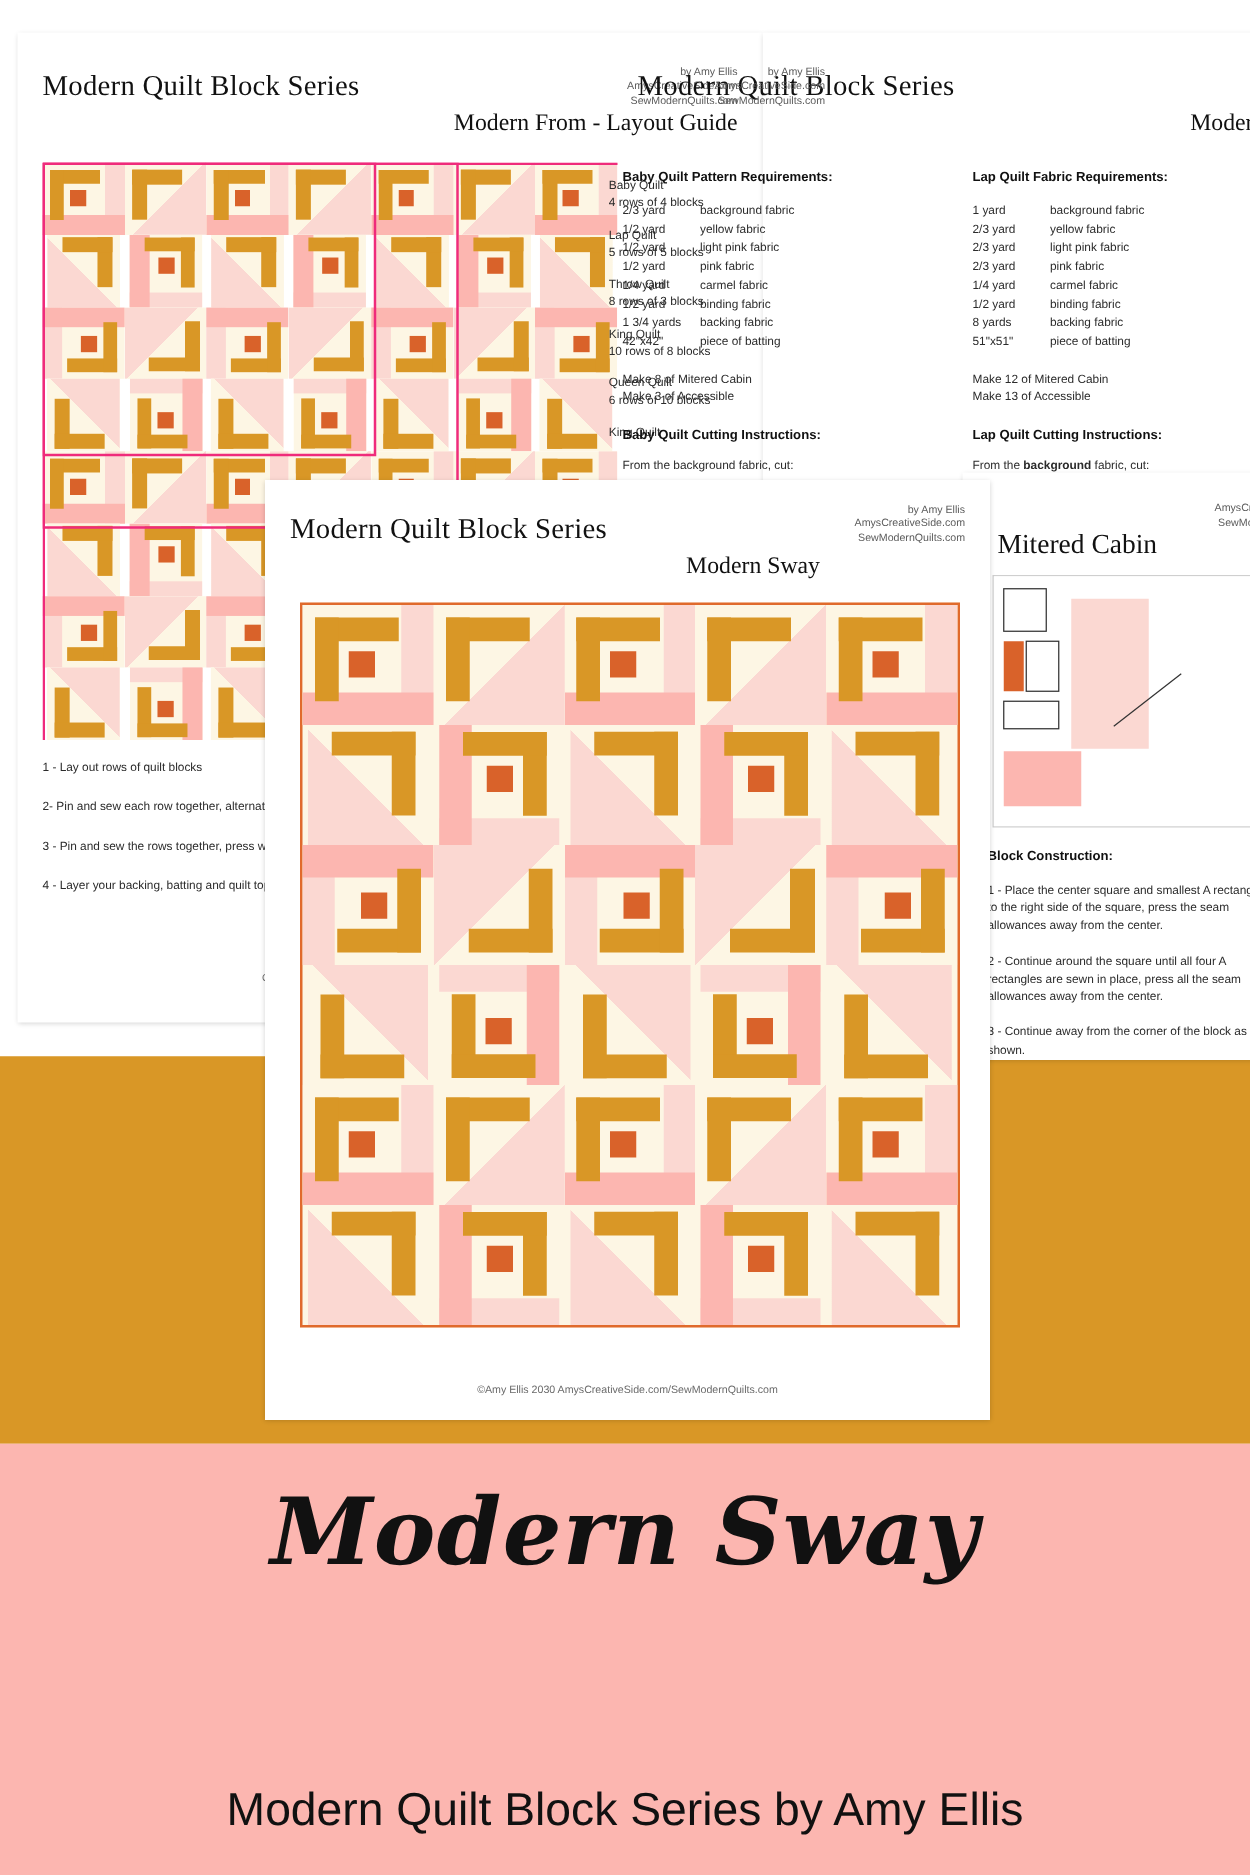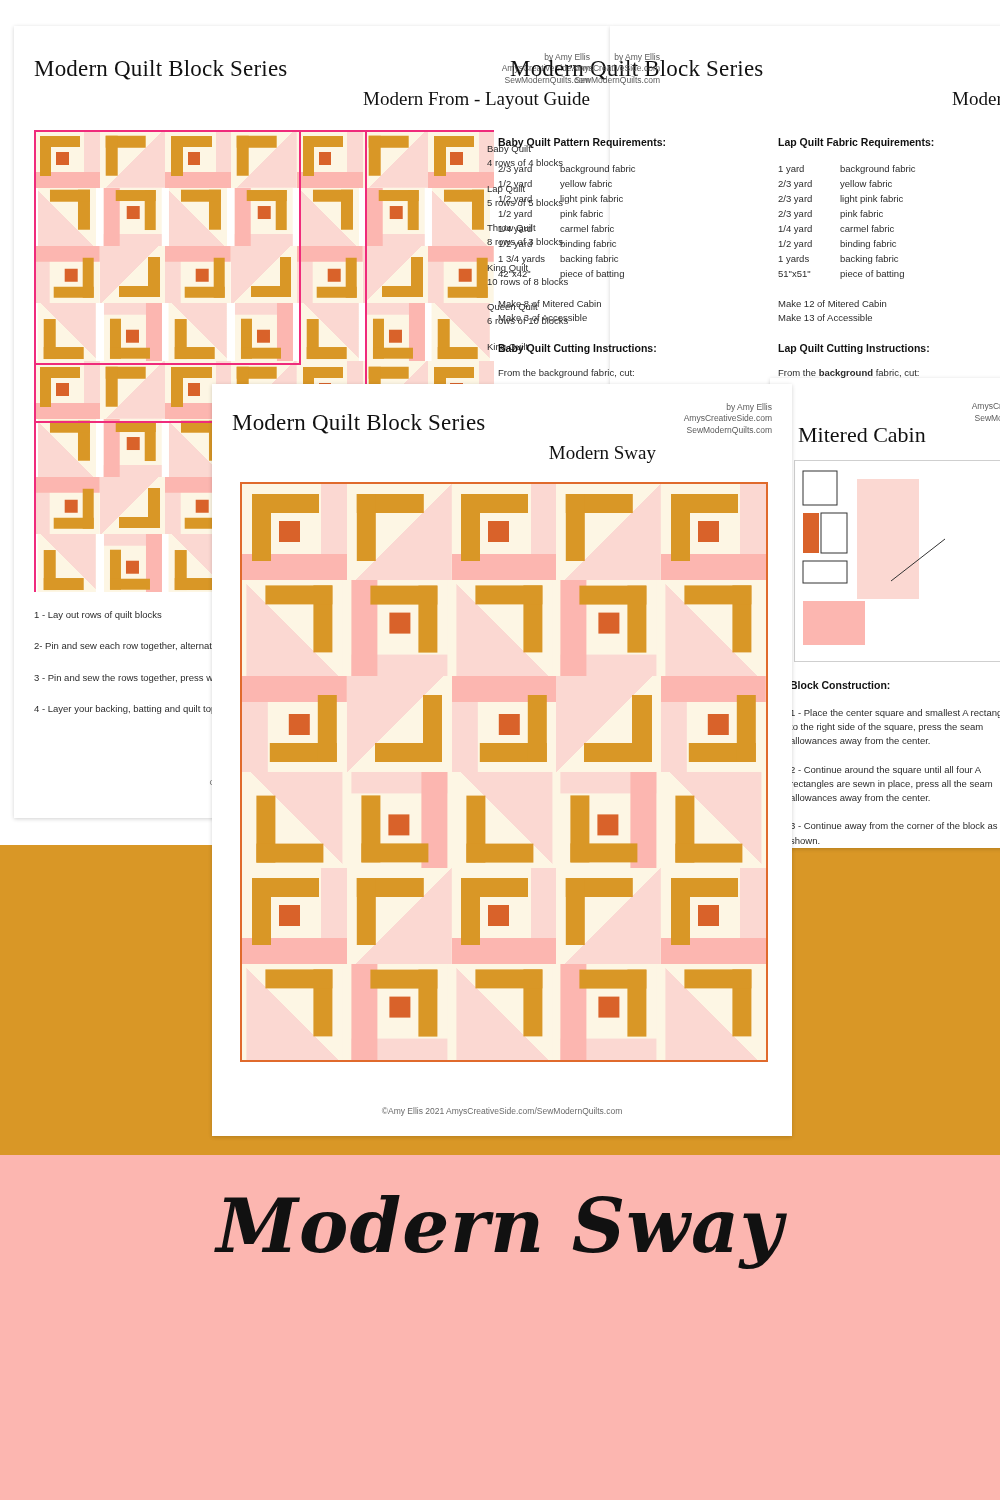--- a/index.html
+++ b/index.html
@@ -623,21 +623,21 @@
         </div>
       <div class="reqrow">
           <span class="q">1/4 yard</span>
           <span>carmel fabric</span>
         </div>
       <div class="reqrow">
           <span class="q">1/2 yard</span>
           <span>binding fabric</span>
         </div>
       <div class="reqrow">
-          <span class="q">1 yards</span>
+          <span class="q">8 yards</span>
           <span>backing fabric</span>
         </div>
       <div class="reqrow">
           <span class="q">51"x51"</span>
           <span>piece of batting</span>
         </div>
       <div style="height:16px"></div>
       <div class="small">Make 12 of Mitered Cabin</div>
       <div class="small">Make 13 of Accessible</div>
       <div style="height:16px"></div>
@@ -914,21 +914,22 @@
           <div class="blk" style="left: 419.2px; top: 480px; width: 104.8px; height: 96px;">
             <div style="position: absolute; inset: 0px; background: rgb(253, 246, 228); transform: rotate(270deg);">
               <div style="position: absolute; inset: 0px; background: linear-gradient(135deg, rgb(251, 216, 210) 0px, rgb(251, 216, 210) 48%, rgb(253, 246, 228) 48%, rgb(253, 246, 228) 100%);"></div>
               <div style="position: absolute; right: 9.6px; bottom: 9.6px; width: 67.2px; height: 19.2px; background: rgb(217, 151, 38);"></div>
               <div style="position: absolute; right: 9.6px; bottom: 9.6px; width: 19.2px; height: 67.2px; background: rgb(217, 151, 38);"></div>
             </div>
           </div>
         </div>
     </div>
     <div class="foot">
-      <div>©Amy Ellis 2021 AmysCreativeSide.com/SewModernQuilts.com</div>
+      <div>©Amy Ellis 2030 AmysCreativeSide.com/SewModernQuilts.com</div>
     </div>
   </div>
 
   <div class="banner">
     <div class="script1">Modern Sway</div>
+    <div class="line3">Modern Quilt Block Series by Amy Ellis</div>
   </div>
 
 </div>
 
 </body></html>

